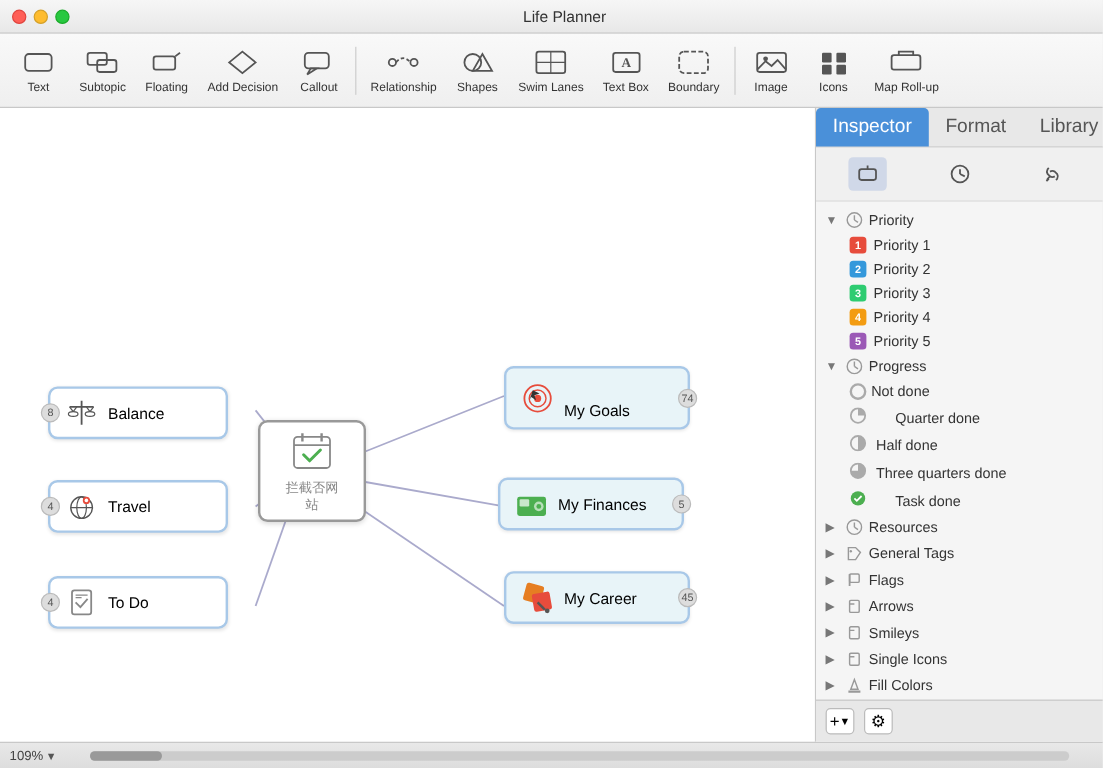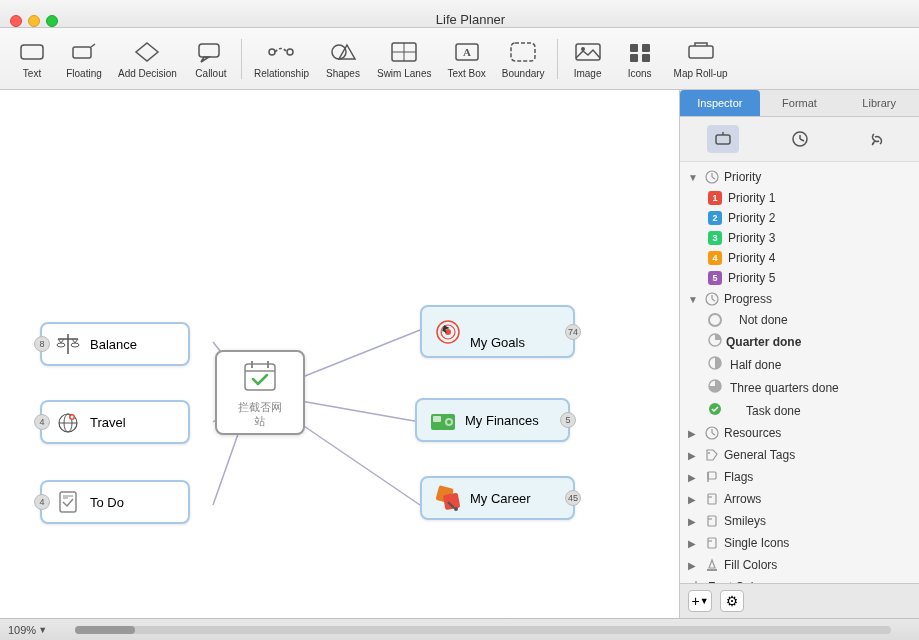--- a/index.html
+++ b/index.html
@@ -3,21 +3,21 @@
   <meta charset="utf-8">
   <style>
     * { box-sizing: border-box; margin: 0; padding: 0; }
     body { font-family: -apple-system, BlinkMacSystemFont, 'Helvetica Neue', Arial, sans-serif; background: #ececec; width: 919px; height: 640px; overflow: hidden; font-size: 12px; }
 
     
     .titlebar {
       background: linear-gradient(to bottom, #f6f6f6, #e8e8e8);
       height: 28px;
       display: flex;
-      align-items: flex-end;
+      align-items: center;
       justify-content: center;
       border-bottom: 1px solid #c8c8c8;
       position: relative;
       padding-left: 22px;
     }
     .titlebar-title { font-size: 13px; font-weight: 500; color: #333; }
     .traffic-lights { position: absolute; left: 10px; display: flex; gap: 6px; align-items: center; }
     .tl { width: 12px; height: 12px; border-radius: 50%; }
     .tl-close { background: #ff5f57; border: 1px solid #e0443e; }
     .tl-min { background: #febc2e; border: 1px solid #d4a028; }
@@ -106,21 +106,21 @@
     }
     .panel-tabs {
       display: flex;
       border-bottom: 1px solid #c8c8c8;
       background: #e8e8e8;
     }
     .panel-tab {
       flex: 1;
       padding: 7px 14px;
       text-align: center;
-      font-size: 11px;
+      font-size: 16px;
       cursor: pointer;
       color: #555;
     }
     .panel-tab.active {
       background: #4a90d9;
       color: white;
       border-radius: 4px 4px 0 0;
     }
     .panel-icons-row {
       display: flex;
@@ -217,20 +217,29 @@
 
   <div class="toolbar-item">
     <div class="toolbar-icon">
       <svg width="28" height="24" viewBox="0 0 28 24">
           <rect x="3" y="5" width="22" height="14" rx="3" fill="none" stroke="#555" stroke-width="1.5"></rect>
         </svg>
     </div>
     <span class="toolbar-label">Text</span>
   </div>
 
+  <div class="toolbar-item">
+    <div class="toolbar-icon">
+      <svg width="28" height="24" viewBox="0 0 28 24">
+          <rect x="2" y="4" width="16" height="10" rx="2" fill="none" stroke="#555" stroke-width="1.5"></rect>
+          <rect x="10" y="10" width="16" height="10" rx="2" fill="none" stroke="#555" stroke-width="1.5"></rect>
+        </svg>
+    </div>
+    <span class="toolbar-label">Subtopic</span>
+  </div>
 
   <div class="toolbar-item">
     <div class="toolbar-icon">
       <svg width="28" height="24" viewBox="0 0 28 24">
           <rect x="3" y="7" width="18" height="11" rx="2" fill="none" stroke="#555" stroke-width="1.5"></rect>
           <line x1="21" y1="7" x2="25" y2="4" stroke="#555" stroke-width="1.5"></line>
         </svg>
     </div>
     <span class="toolbar-label">Floating</span>
   </div>
@@ -532,31 +541,31 @@
               <circle cx="7" cy="7" r="6" fill="none" stroke="#999" stroke-width="1.2"></circle>
               <line x1="7" y1="3" x2="7" y2="7" stroke="#999" stroke-width="1.2"></line>
               <line x1="7" y1="7" x2="10" y2="9" stroke="#999" stroke-width="1.2"></line>
             </svg>
         </span>
         <span class="tree-label">Progress</span>
       </div>
 
       <div class="tree-item tree-sub-indent">
         <span style="width:14px;height:14px;border-radius:50%;border:2px solid #aaa;display:inline-block;flex-shrink:0;"></span>
-        <span class="tree-label" style="margin-left:13px;">Not done</span>
+        <span class="tree-label" style="margin-left:0;">Not done</span>
       </div>
 
       <div class="tree-item tree-sub-indent">
         <span style="flex-shrink:0;">
           <svg width="14" height="14" viewBox="0 0 14 14">
               <circle cx="7" cy="7" r="6" fill="none" stroke="#aaa" stroke-width="1.5"></circle>
               <path d="M7 7 L7 1 A6 6 0 0 1 13 7 Z" fill="#aaa"></path>
             </svg>
         </span>
-        <span class="tree-label" style="margin-left:0;font-weight:bold;">Quarter done</span>
+        <span class="tree-label" style="margin-left:20px;">Quarter done</span>
       </div>
 
       <div class="tree-item tree-sub-indent">
         <span style="flex-shrink:0;">
           <svg width="14" height="14" viewBox="0 0 14 14">
               <circle cx="7" cy="7" r="6" fill="none" stroke="#aaa" stroke-width="1.5"></circle>
               <path d="M7 7 L7 1 A6 6 0 0 1 7 13 Z" fill="#aaa"></path>
             </svg>
         </span>
         <span class="tree-label" style="margin-left:4px;">Half done</span>

